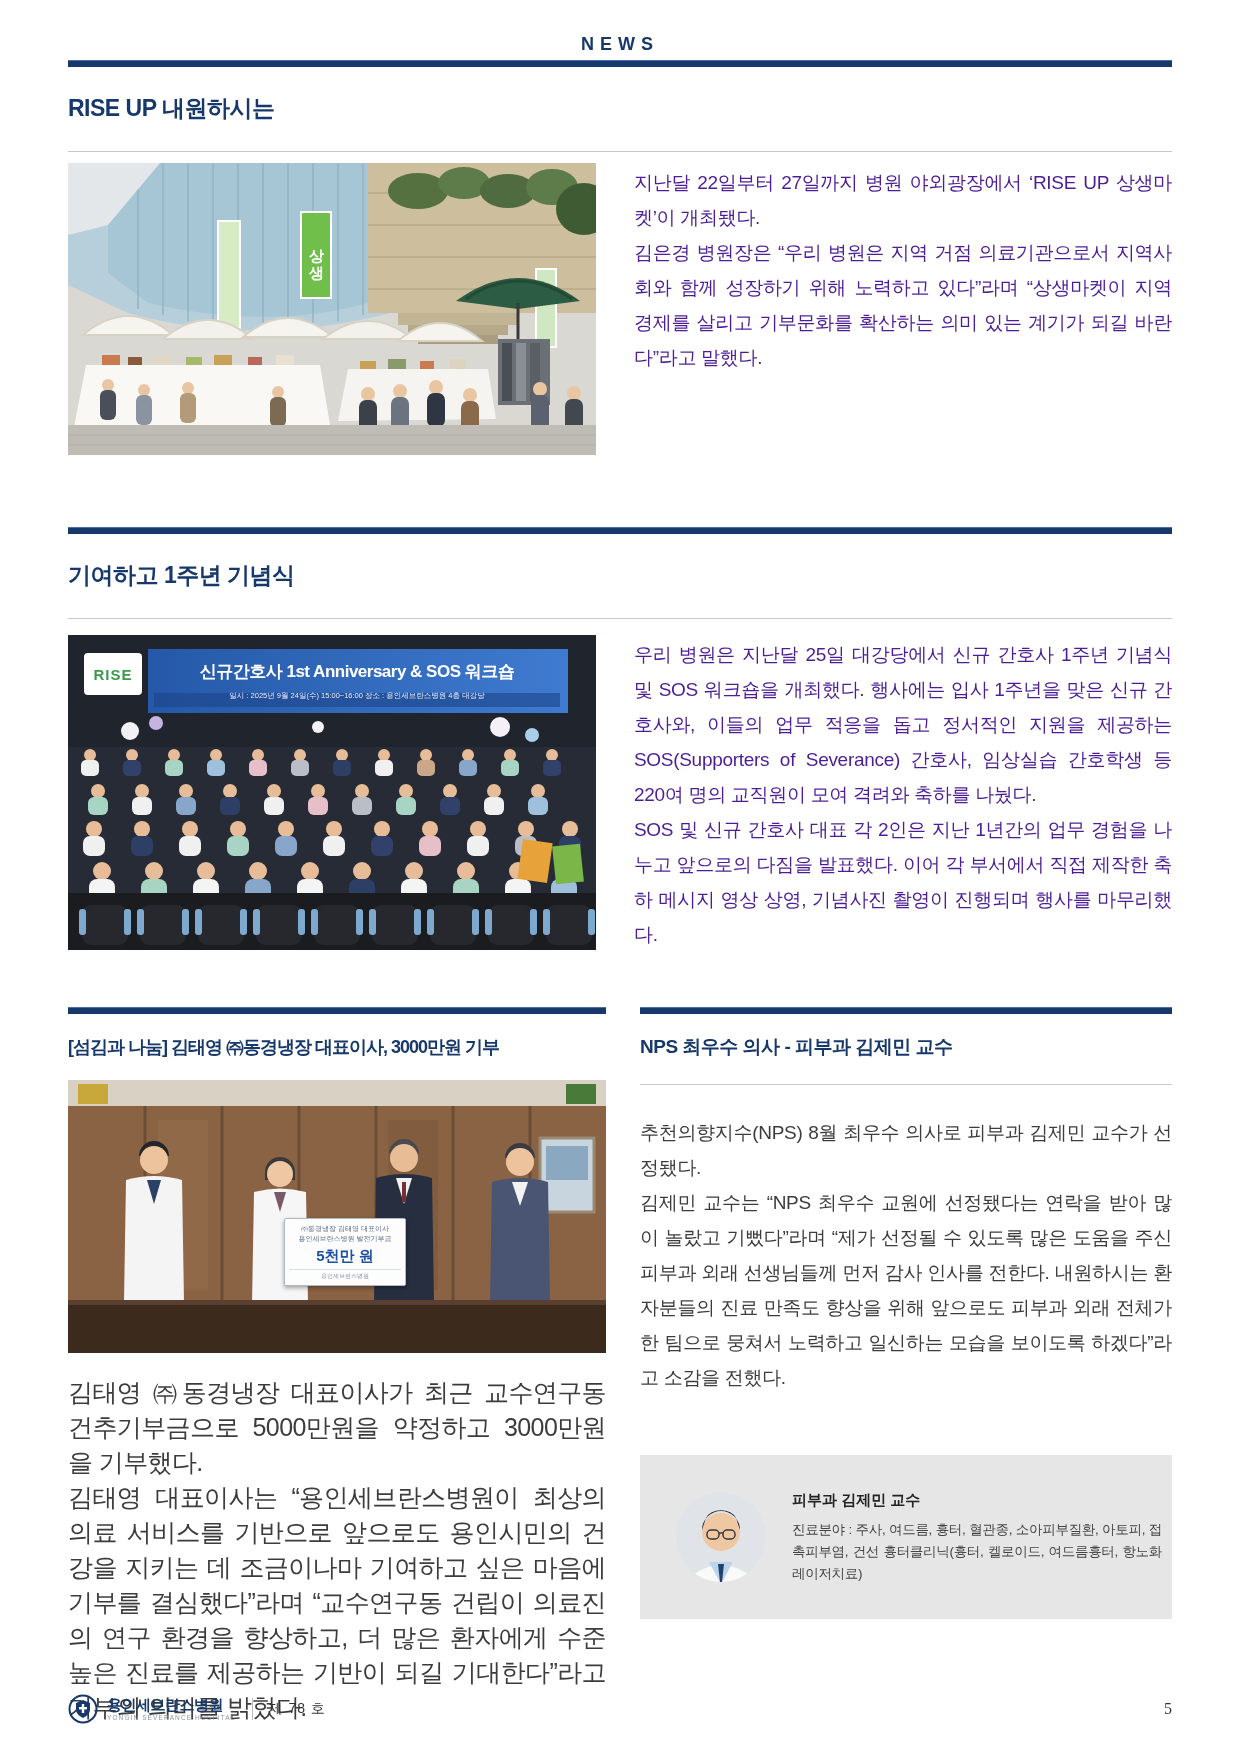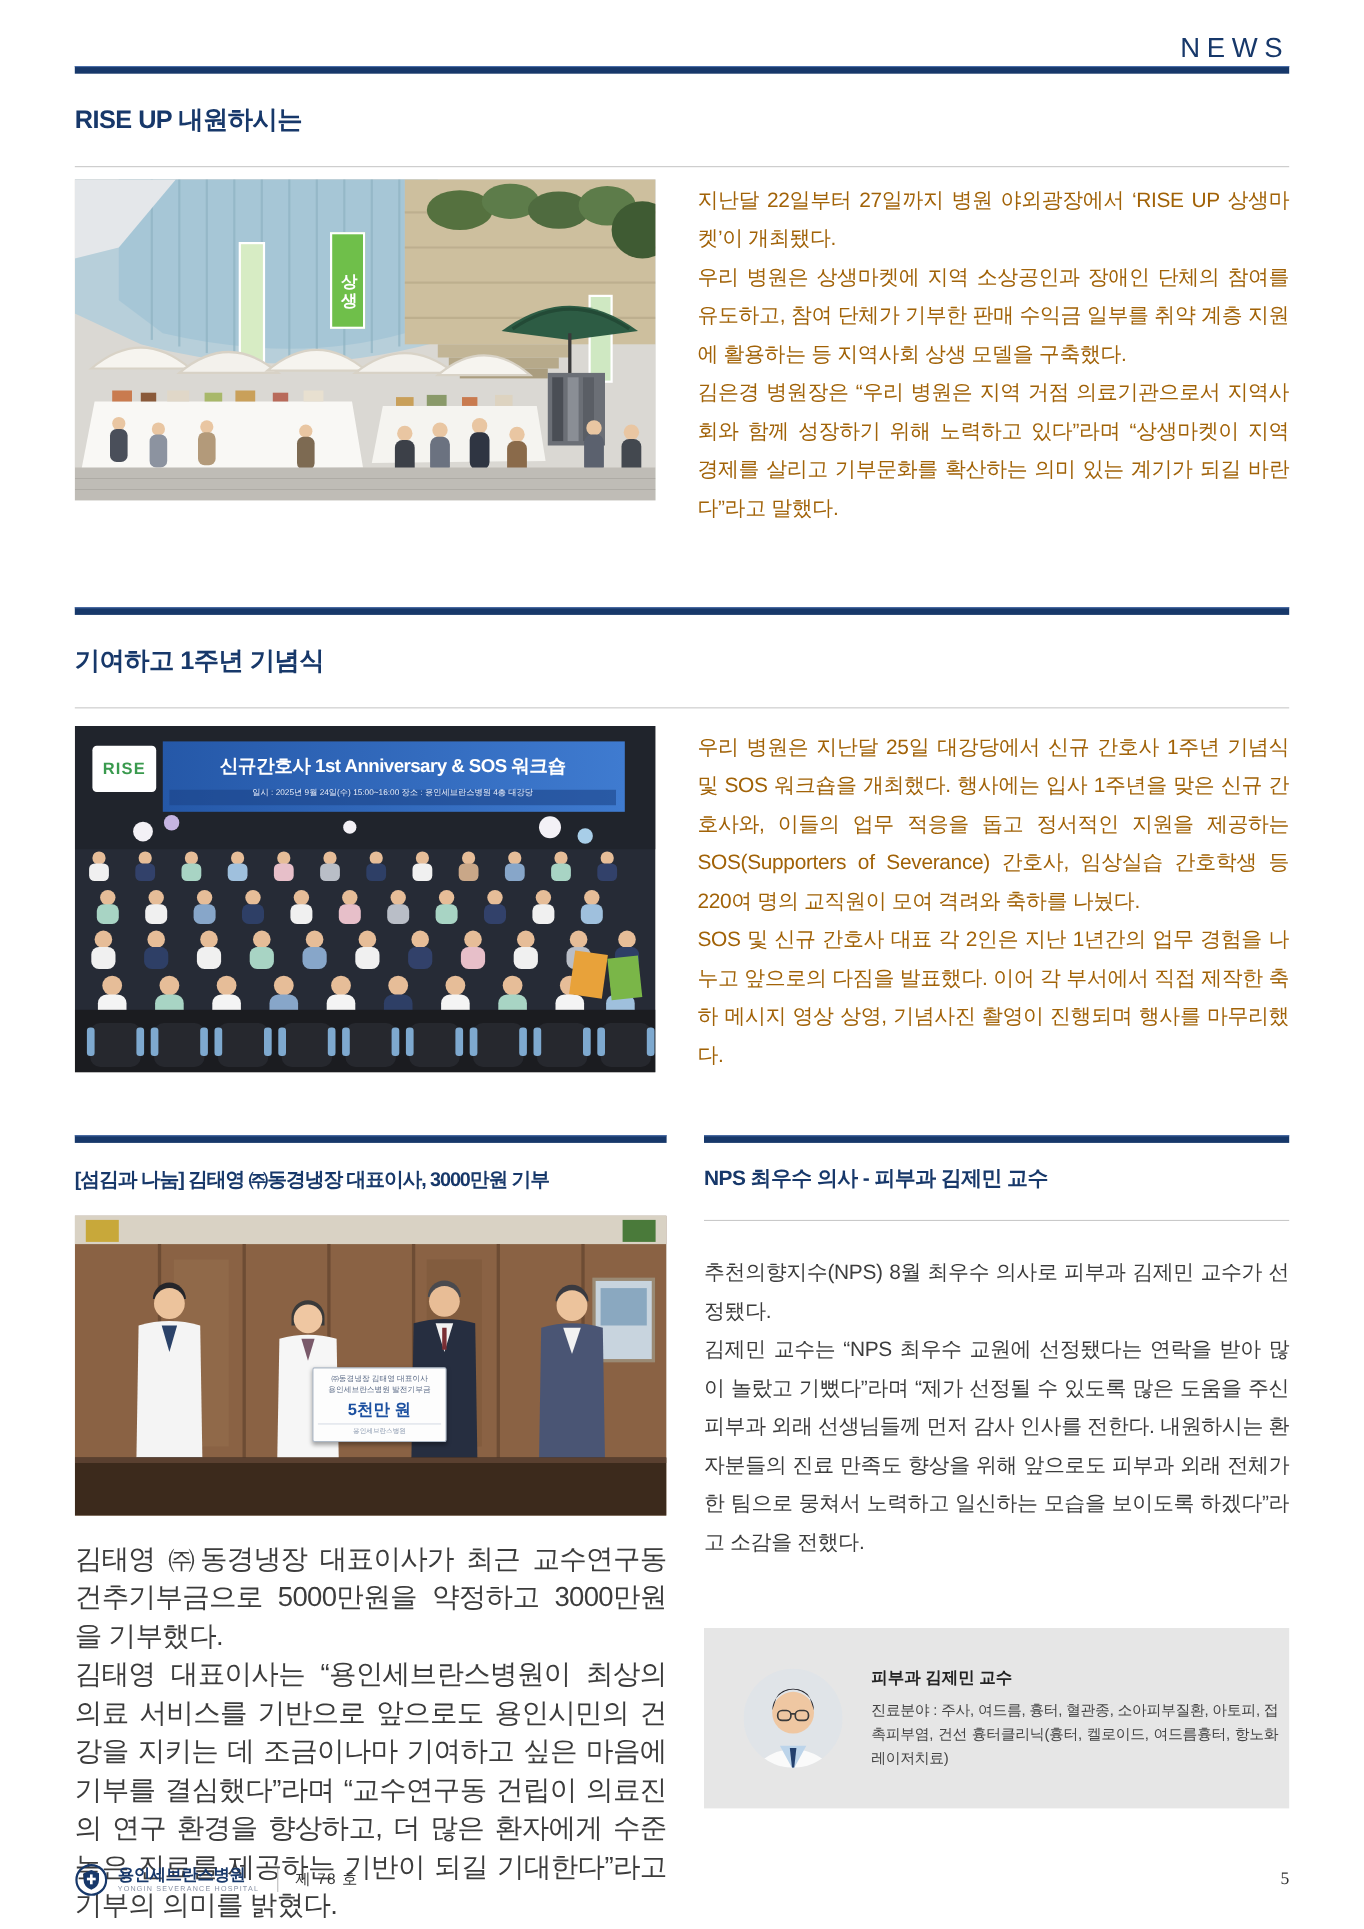--- a/index.html
+++ b/index.html
@@ -1,31 +1,31 @@
 <!DOCTYPE html>
 <html><head>
 <meta charset="utf-8">
 <style>
   html,body{margin:0;padding:0;background:#ffffff;}
   .page{position:relative;width:1240px;height:1754px;background:#fff;overflow:hidden;
         font-family:"Liberation Sans","DejaVu Sans",sans-serif;color:#3f3f3f;}
   .content{position:relative;padding:0 68px;}
   
-  .news-label{margin-top:32px;text-align:right;font-size:25px;font-weight:normal;
+  .news-label{margin-top:32px;text-align:center;font-size:18px;font-weight:bold;
               letter-spacing:6px;color:#17386a;line-height:24px;}
   .navy-rule{height:6px;background:#17386a;border-top:1px solid #4b6ea8;margin-top:4px;}
   
   .sec-title{margin:26px 0 0 0;font-size:23px;font-weight:bold;color:#17386a;letter-spacing:-0.5px;line-height:30px;}
   .hairline{height:1px;background:#c9c9c9;margin-top:28px;}
   
   .article-row{display:flex;gap:38px;margin-top:11px;}
   .photo{position:relative;flex:0 0 auto;overflow:hidden;background:#dad8d3;}
   .photo svg{display:block;}
   .article-text{flex:1 1 auto;padding-top:2px;}
-  .article-text p{margin:0;font-size:19px;line-height:35px;text-align:justify;letter-spacing:-0.3px;color:#a16207;}
+  .article-text p{margin:0;font-size:19px;line-height:35px;text-align:justify;letter-spacing:-0.3px;color:#4c1d95;}
   .sec2-rule{margin-top:72px;}
   
   .two-col{display:flex;gap:34px;margin-top:55px;}
   .col{flex:0 0 auto;}
   .col-left{width:538px;}
   .col-right{width:532px;}
   .col-title{margin:20px 0 0 0;font-size:18px;font-weight:bold;color:#17386a;
              letter-spacing:-1px;white-space:nowrap;line-height:26px;}
   .col-right .col-title{font-size:19px;letter-spacing:-0.5px;}
   .col-hairline{height:1px;background:#c9c9c9;margin-top:24px;}
@@ -209,21 +209,20 @@
           <rect x="0" y="262" width="528" height="30" fill="#bfbcb6"></rect>
           <g stroke="#aeaba5" stroke-width="1">
               <line x1="0" y1="272" x2="528" y2="272"></line>
               <line x1="0" y1="282" x2="528" y2="282"></line>
             </g>
         </svg>
         <div class="ovl banner-vert">상생</div>
       </figure>
       <div class="article-text">
         <p>지난달 22일부터 27일까지 병원 야외광장에서 ‘RISE UP 상생마켓’이 개최됐다.</p>
-        <p>우리 병원은 상생마켓에 지역 소상공인과 장애인 단체의 참여를 유도하고, 참여 단체가 기부한 판매 수익금 일부를 취약 계층 지원에 활용하는 등 지역사회 상생 모델을 구축했다.</p>
         <p>김은경 병원장은 “우리 병원은 지역 거점 의료기관으로서 지역사회와 함께 성장하기 위해 노력하고 있다”라며 “상생마켓이 지역 경제를 살리고 기부문화를 확산하는 의미 있는 계기가 되길 바란다”라고 말했다.</p>
       </div>
     </div>
 
     <div class="navy-rule sec2-rule"></div>
 
     <h2 class="sec-title">기여하고 1주년 기념식</h2>
     <div class="hairline"></div>
 
     <div class="article-row" style="margin-top:16px;">

